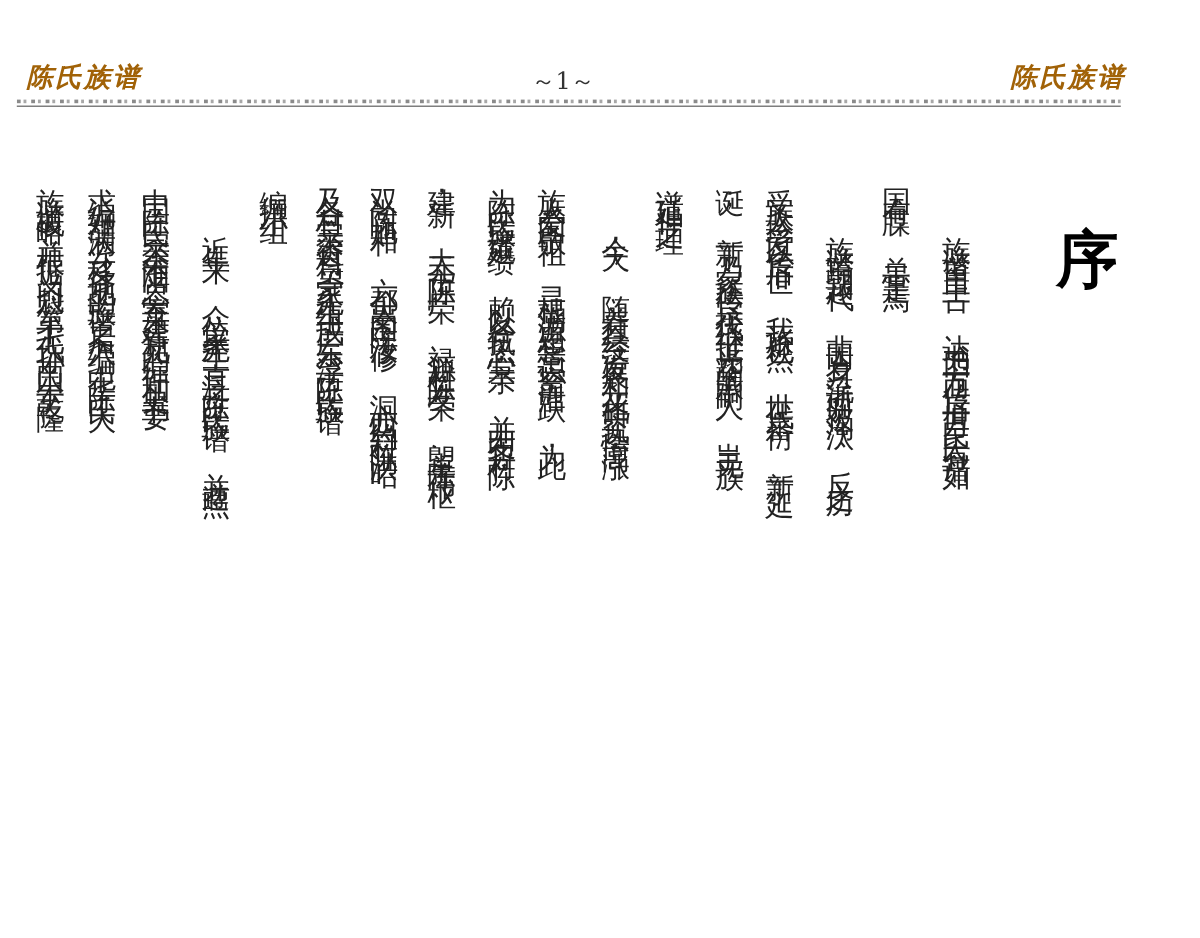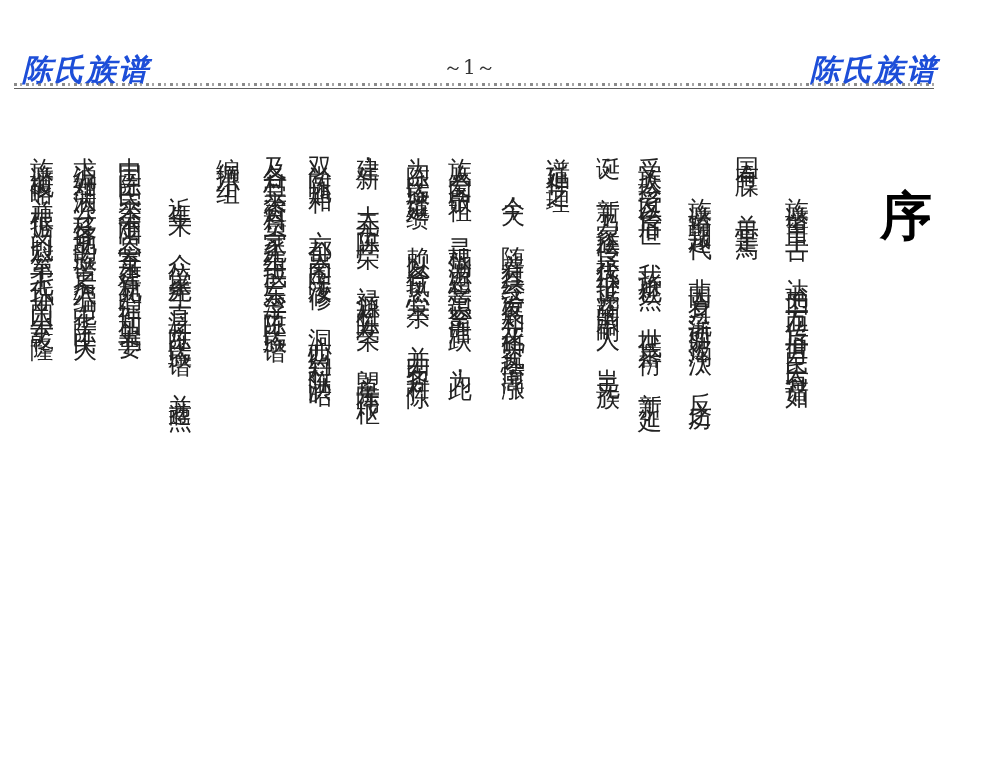--- a/index.html
+++ b/index.html
@@ -1,19 +1,19 @@
 <!DOCTYPE html>
 <html><head>
 <meta charset="utf-8">
 <style>
   html, body { margin: 0; padding: 0; background: #ffffff; }
   body { width: 1000px; height: 782px; position: relative; overflow: hidden;
          font-family: "DejaVu Serif", "Liberation Serif", serif; color: #1a1a1a; }
-  .header-title { position: absolute; top: 50px; font-size: 30px; font-weight: bold;
-         letter-spacing: 2px; color: #1d4ed8; font-family: "DejaVu Sans", sans-serif; font-style: italic; text-align: center; }
+  .header-title { position: absolute; top: 50px; font-size: 22px; font-weight: bold;
+         letter-spacing: 2px; color: #a16207; font-family: "DejaVu Sans", sans-serif; font-style: italic; text-align: center; }
   .header-left { left: 22px; }
   .header-right { right: 62px; }
   .page-num { position: absolute; top: 54px; left: 443px; font-size: 20px; color: #333; }
   .rule { position: absolute; top: 83px; left: 14px; width: 920px; height: 5px;
           border-bottom: 1.5px solid #444;
           background-image: repeating-linear-gradient(90deg, #777 0 3px, transparent 3px 6px, #999 6px 8px, transparent 8px 12px);
           background-size: 12px 3px; background-repeat: repeat-x; background-position: 0 0; opacity: 0.85; }
   .preface-title { position: absolute; top: 182px; left: 880px; font-size: 52px; font-weight: bold; color: #000; }
   .col { position: absolute; writing-mode: vertical-rl; font-size: 24px; line-height: 1;
          letter-spacing: 8.2px; color: #222; white-space: nowrap; }

